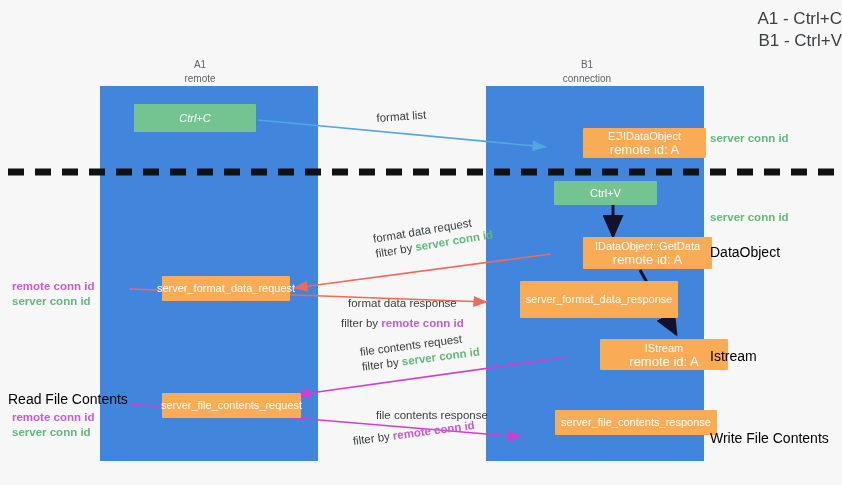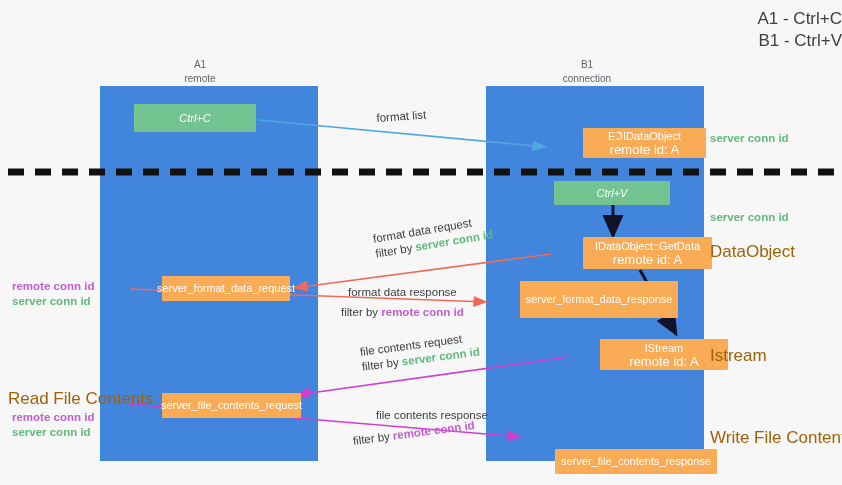--- a/index.html
+++ b/index.html
@@ -41,21 +41,21 @@
     text-align:center;
     border-radius:1px;
   }
   .node.green{background:#73c490;}
   .node.orange{background:#f9ab55;margin-left:32px;}
   .node .l2{font-size:13px;line-height:13px;}
 
   
   .lbl{position:absolute;font-size:11.5px;line-height:14px;color:#3c4043;white-space:nowrap;}
   .lbl.green{color:#5fb97d;font-weight:bold;}
-  .lbl.side{font-size:17px;color:#a16207;}
+  .lbl.side{font-size:14px;color:#000000;}
   .rot-up{transform:rotate(-9.5deg);transform-origin:left top;}
   .rot-up2{transform:rotate(-7.5deg);transform-origin:left top;}
   .stack{position:absolute;white-space:nowrap;font-size:11.5px;line-height:15px;}
   .g{color:#5fb97d;font-weight:bold;}
   .p{color:#c35dd1;font-weight:bold;}
 </style>
 </head>
 <body>
 
 <div id="canvas">
@@ -112,21 +112,21 @@
 
   <div class="node green" style="left:134px;top:104px;width:122px;height:28px;font-style:italic;">
     <div>Ctrl+C</div>
   </div>
 
   <div class="node orange" style="left:551px;top:128px;width:123px;height:30px;">
     <div>ЕℑIDataObject</div>
     <div class="l2">remote id: A</div>
   </div>
 
-  <div class="node green" style="left:554px;top:181px;width:116px;height:24px;font-style:italic;">
+  <div class="node green" style="left:554px;top:181px;width:103px;height:24px;">
     <div>Ctrl+V</div>
   </div>
 
   <div class="node orange" style="left:551px;top:237px;width:129px;height:32px;">
     <div>IDataObject::GetData</div>
     <div class="l2">remote id: A</div>
   </div>
 
   <div class="node orange" style="left:130px;top:276px;width:128px;height:25px;">
     <div>server_format_data_request</div>
@@ -138,34 +138,34 @@
 
   <div class="node orange" style="left:568px;top:339px;width:128px;height:31px;">
     <div>IStream</div>
     <div class="l2">remote id: A</div>
   </div>
 
   <div class="node orange" style="left:130px;top:393px;width:139px;height:25px;">
     <div>server_file_contents_request</div>
   </div>
 
-  <div class="node orange" style="left:523px;top:449px;width:162px;height:25px;">
+  <div class="node orange" style="left:523px;top:410px;width:162px;height:25px;">
     <div>server_file_contents_response</div>
   </div>
 
   <div class="lbl" style="left:376px;top:111px;transform:rotate(-4deg);transform-origin:left top;">format list</div>
 
   <div class="stack rot-up" style="left:372px;top:232px;">
     <div>format data request</div>
     <div>
       <span>filter by </span><span class="g">server conn id</span>
     </div>
   </div>
 
-  <div class="stack" style="left:341px;top:285px;">
+  <div class="stack" style="left:341px;top:296px;">
     <div style="text-align:center;">format data response</div>
     <div style="margin-top:5px;">
       <span>filter by </span><span class="p">remote conn id</span>
     </div>
   </div>
 
   <div class="stack rot-up2" style="left:359px;top:345px;">
     <div>file contents request</div>
     <div>
       <span>filter by </span><span class="g">server conn id</span>

